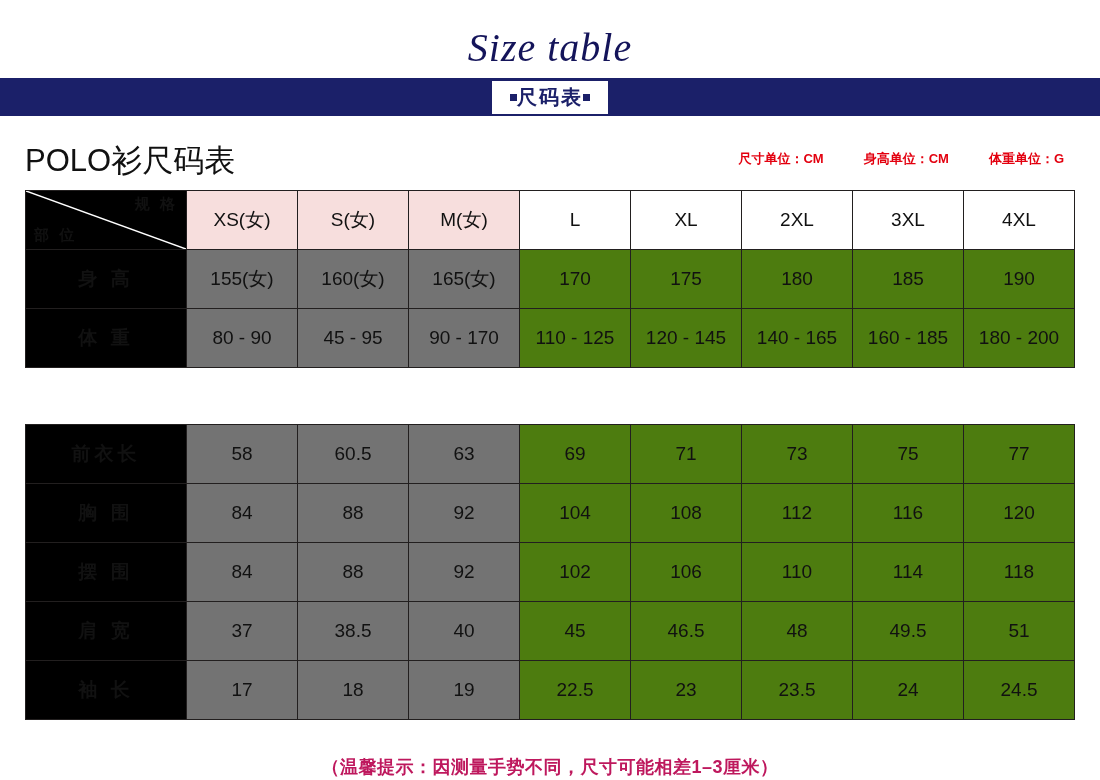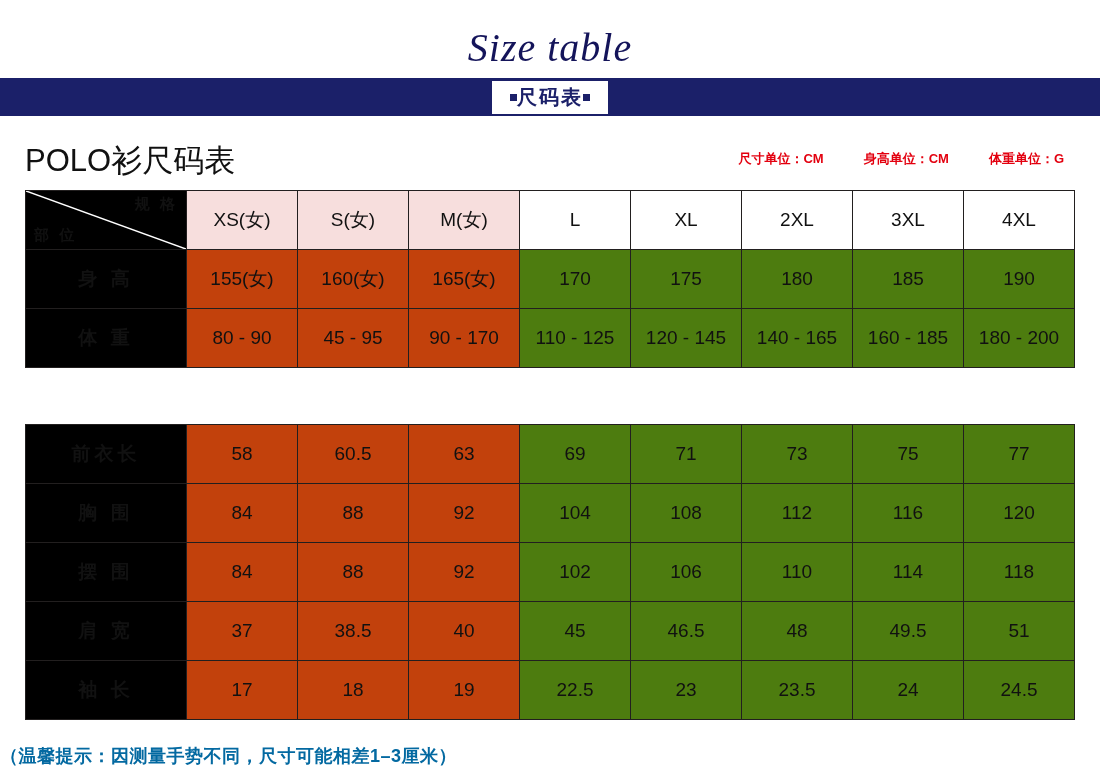--- a/index.html
+++ b/index.html
@@ -111,21 +111,21 @@
   }
   td.head {
     background: #000000;
     color: #ffffff;
     font-weight: bold;
     font-size: 18px;
     letter-spacing: 4px;
     width: 160px;
   }
   td.pink {
-    background: #c2410c;
+    background: #737373;
   }
   td.white {
     background: #4d7c0f;
   }
   td.hdr-white {
     background: #ffffff;
     font-size: 19px;
   }
   td.hdr-pink {
     background: #f7dedd;
@@ -160,22 +160,23 @@
     font-size: 15px;
     font-weight: bold;
     letter-spacing: 3px;
   }
 
   .gap {
     height: 44px;
   }
 
   .footnote {
-    margin-top: 24px;
-    color: #0369a1;
+    margin-top: 35px;
+    text-align: center;
+    color: #be185d;
     font-size: 18px;
     font-weight: bold;
     letter-spacing: 0.5px;
   }
 </style>
 </head>
 <body>
 
 <div class="header">
   <div class="header-title">Size table</div>

